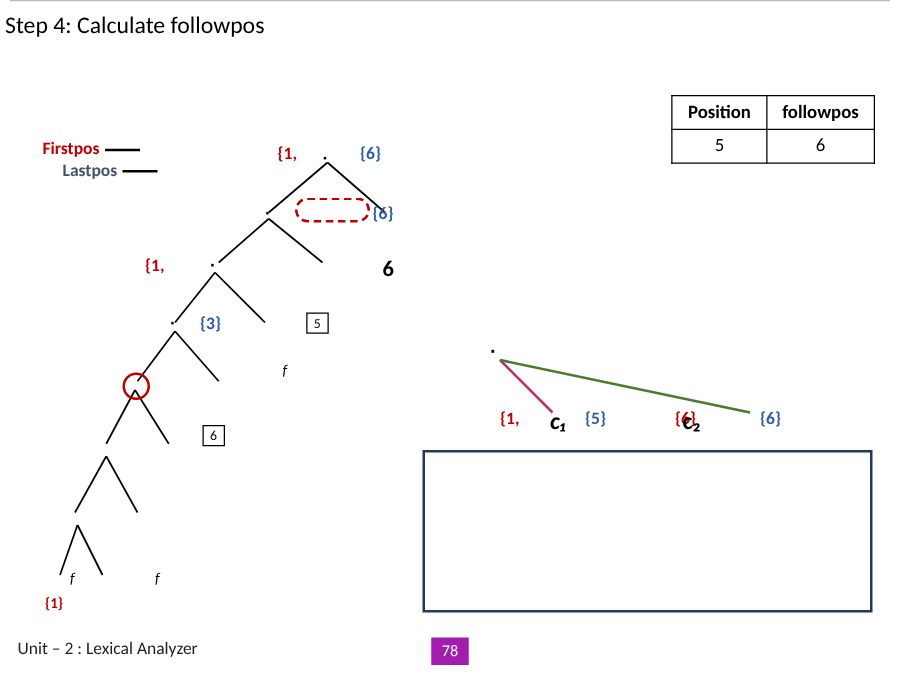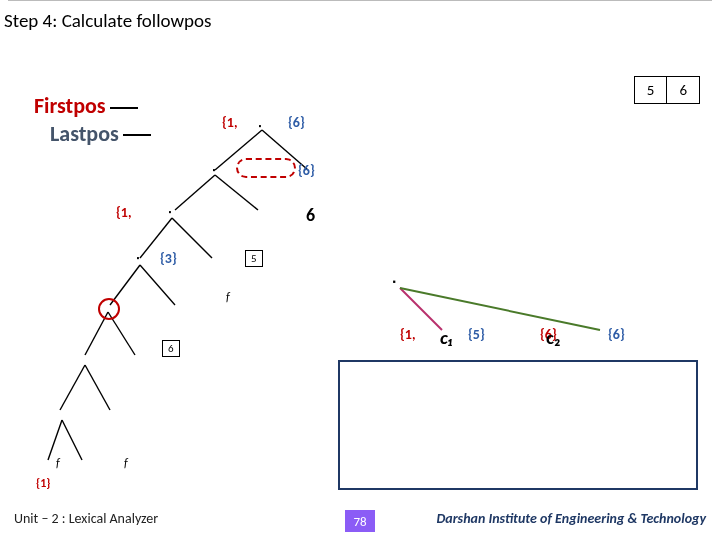--- a/index.html
+++ b/index.html
@@ -1,30 +1,30 @@
 <!DOCTYPE html>
 <html><head>
 <meta charset="utf-8">
 <style>
   * { box-sizing: border-box; margin: 0; padding: 0; }
   html, body { width: 720px; height: 540px; font-family: Calibri, Arial, sans-serif; background: #fff; overflow: hidden; }
   .slide { position: relative; width: 720px; height: 540px; }
   .title { font-size: 26px; font-weight: 700; padding: 10px 14px 6px; }
   .rule { border-bottom: 1px solid #bbb; margin: 0 8px; }
   .subtitle { font-size: 19px; padding: 8px 4px 4px; }
-  .legend { position: absolute; left: 34px; top: 92px; font-size: 22px; font-weight: 700; line-height: 1.25; }
+  .legend { position: absolute; left: 34px; top: 110px; font-size: 14px; font-weight: 700; line-height: 1.25; }
   .legend .fp { color: #c00000; }
   .legend .lp { color: #44546a; padding-left: 16px; }
   .legend .dash { display: inline-block; width: 28px; border-top: 2px solid #000; vertical-align: middle; margin-left: 4px; }
   .tbl { position: absolute; right: 20px; top: 76px; border-collapse: collapse; font-size: 15px; }
   .tbl th, .tbl td { border: 1px solid #000; padding: 4px 12px; text-align: center; font-weight: 400; }
   .tbl th { font-weight: 700; }
   .footer { position: absolute; left: 0; right: 0; bottom: 0; height: 30px; display: flex; font-size: 14px; }
   .footer-left { flex: 0 0 auto; padding-left: 14px; color: #222; }
-  .footer-page { position: absolute; left: 50%; transform: translateX(-50%); background: #8b5cf6; color: #fff; width: 30px; height: 22px; display: flex; align-items: center; justify-content: center; font-size: 13px; }
+  .footer-page { position: absolute; left: 50%; transform: translateX(-50%); background: #a21caf; color: #fff; width: 30px; height: 22px; display: flex; align-items: center; justify-content: center; font-size: 13px; }
   .footer-right { margin-left: auto; padding-right: 14px; color: #1f3864; font-style: italic; font-weight: 600; }
   .canvas { position: absolute; left: 0; top: 100px; width: 720px; height: 400px; }
   .node { position: absolute; font-size: 19px; font-weight: 700; }
   .set { position: absolute; font-size: 14px; color: #c00000; font-weight: 700; }
   .setblue { color: #2e5ca6; }
   .op { position: absolute; font-size: 14px; font-weight: 700; }
   .boxnum { position: absolute; border: 1px solid #000; font-size: 11px; padding: 1px 5px; background: #fff; }
   .sym { position: absolute; font-size: 12px; font-style: italic; }
   .circ { position: absolute; border: 2px solid #c00000; border-radius: 50%; width: 22px; height: 22px; }
   .hatch { position: absolute; width: 60px; height: 20px; border-radius: 10px; border: 2px dashed #c00000; }
@@ -40,20 +40,24 @@
   <div class="rule"></div>
   <div class="subtitle">Step 4: Calculate followpos</div>
 
   <div class="legend">
     <div><span class="fp">Firstpos</span><span class="dash"></span></div>
     <div><span class="lp">Lastpos</span><span class="dash"></span></div>
   </div>
 
   <table class="tbl">
     <tbody>
+        <tr>
+      <th>Position</th>
+      <th>followpos</th>
+    </tr>
     <tr>
       <td>5</td>
       <td>6</td>
     </tr>
   </tbody>
     </table>
 
   <div class="canvas">
     <svg class="lines">
       <line x1="262" y1="30" x2="215" y2="70" stroke="#000" stroke-width="1.4"></line>
@@ -105,15 +109,14 @@
     <div class="node" style="left:440px; top:226px; font-style:italic;">c₁</div>
     <div class="set setblue" style="left:468px; top:226px;">{5}</div>
     <div class="set" style="left:540px; top:226px;">{6}</div>
     <div class="node" style="left:546px; top:226px; ">c₂</div>
     <div class="set setblue" style="left:608px; top:226px;">{6}</div>
   </div>
 
   <div class="footer">
     <div class="footer-left">Unit – 2  : Lexical Analyzer</div>
     <div class="footer-page">78</div>
-    <div class="footer-right">Darshan Institute of Engineering &amp; Technology</div>
   </div>
 </div>
 
 </body></html>

